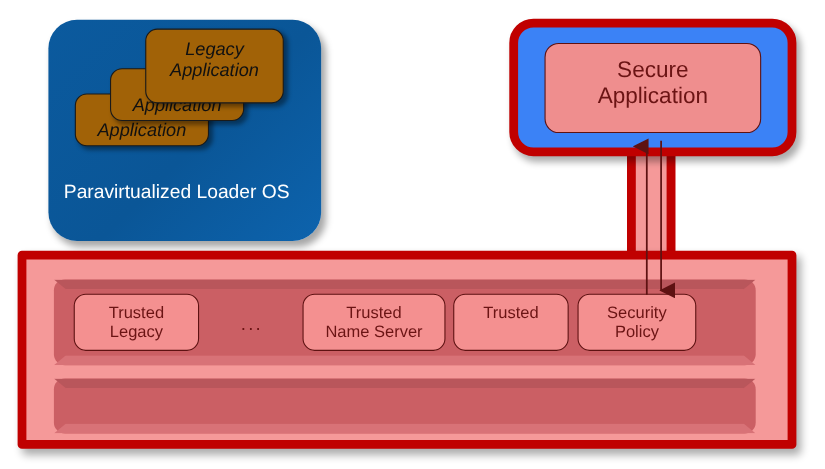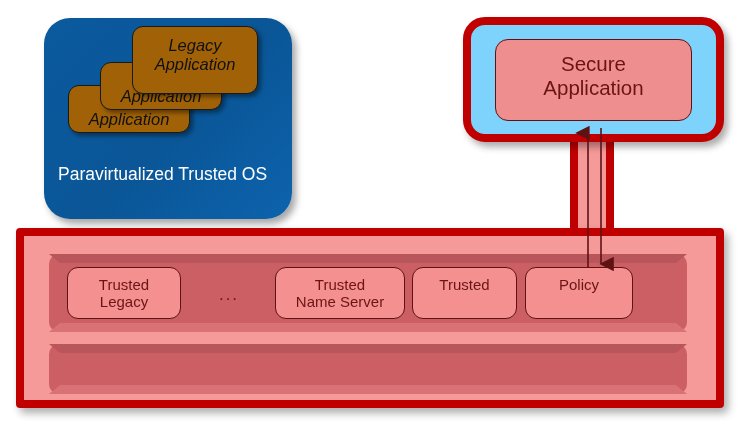--- a/index.html
+++ b/index.html
@@ -65,21 +65,21 @@
   .app-box-2 { left: 100px; top: 62px;  width: 122px; height: 48px; }
   .app-box-3 { left: 132px; top: 26px;  width: 126px; height: 68px; padding-top: 9px; }
 
   
   .trusted-app-frame {
     position: absolute;
     left: 463px;
     top: 17px;
     width: 261px;
     height: 125px;
-    background: #7dd3fc;
+    background: #3b82f6;
     border: 8px solid #c00000;
     border-radius: 22px;
     box-sizing: border-box;
     box-shadow: 4px 5px 7px rgba(0,0,0,0.33);
     z-index: 3;
   }
   .secure-app-box {
     position: absolute;
     left: 24px;
     top: 14px;
@@ -222,21 +222,21 @@
     z-index: 6;
     pointer-events: none;
   }
 </style>
 </head>
 <body>
 
 <div id="diagram">
 
   <div class="legacy-os">
-    <div class="legacy-os-label">Paravirtualized Trusted OS</div>
+    <div class="legacy-os-label">Paravirtualized Loader OS</div>
   </div>
 
   <div class="app-box app-box-1">
     <div>Legacy</div>
     <div>Application</div>
   </div>
 
   <div class="app-box app-box-2">
     <div>Legacy</div>
     <div>Application</div>
@@ -271,20 +271,21 @@
       <div class="service-box sb-name">
         <div>Trusted</div>
         <div>Name Server</div>
       </div>
 
       <div class="service-box sb-gui">
         <div>Trusted</div>
       </div>
 
       <div class="service-box sb-policy">
+        <div>Security</div>
         <div>Policy</div>
       </div>
     </div>
 
     <div class="band kernel-band"></div>
   </div>
 
   <svg class="arrows" viewBox="0 0 750 426">
     <defs>
       <marker id="arrowUp" markerWidth="9" markerHeight="9" refX="4.5" refY="8" orient="auto-start-reverse" markerUnits="strokeWidth">

